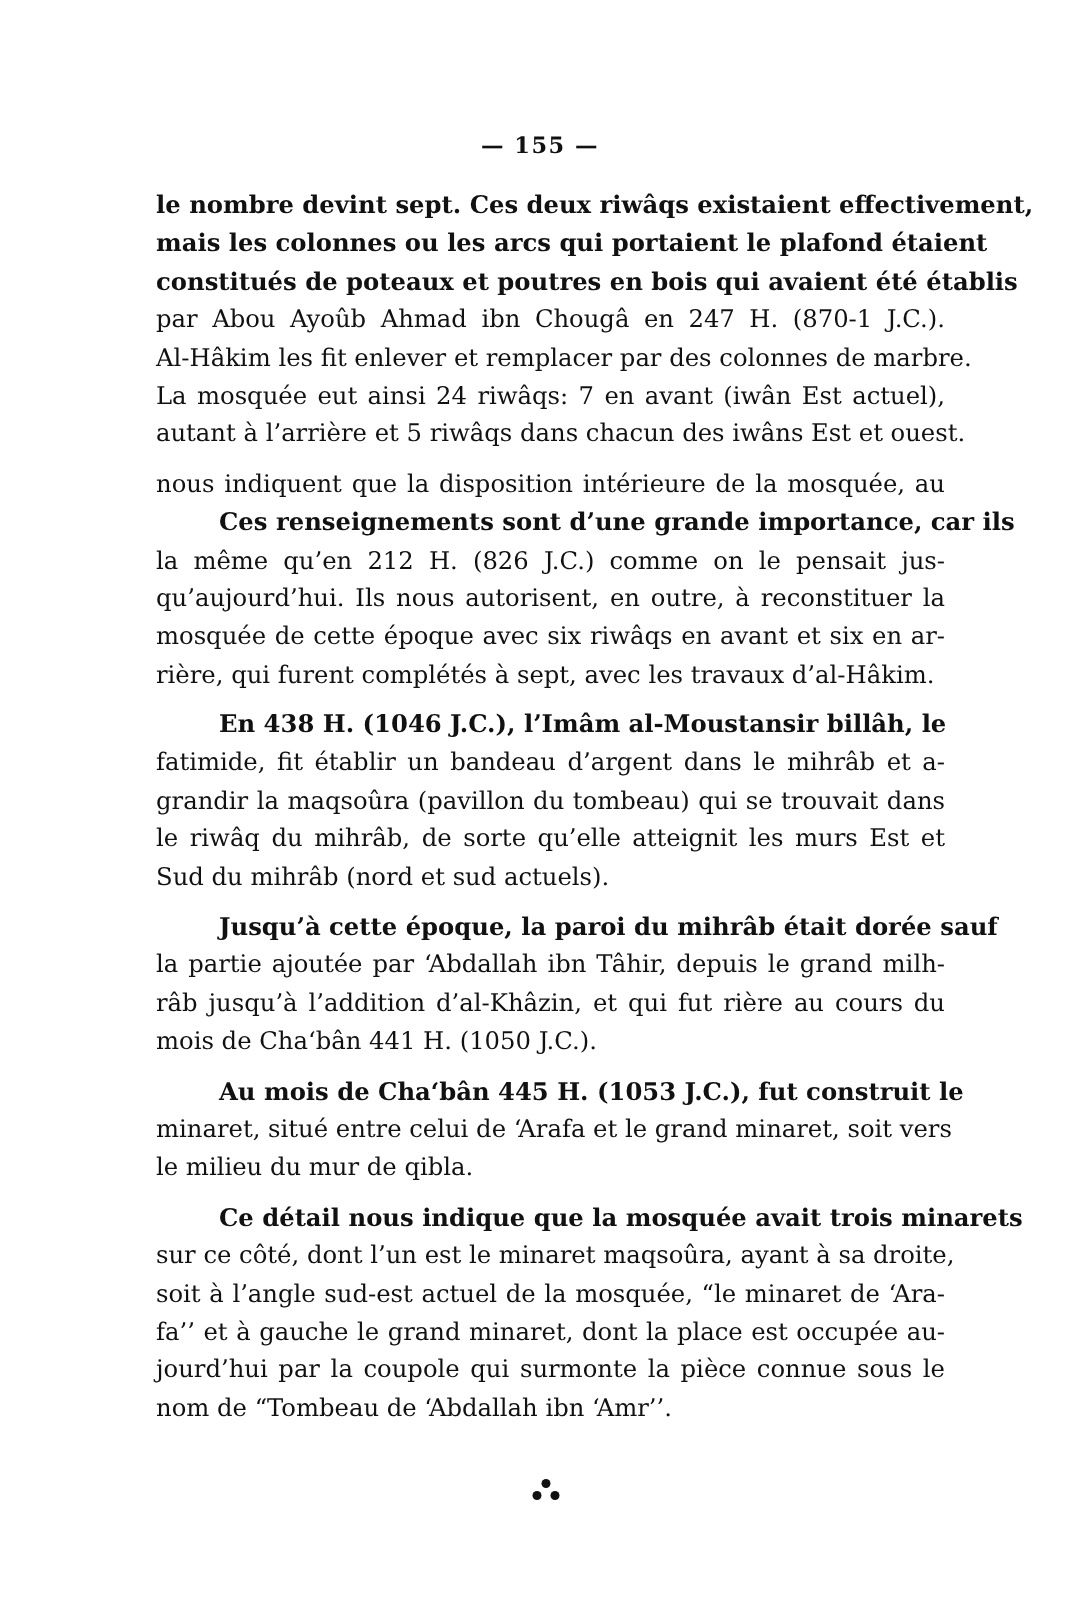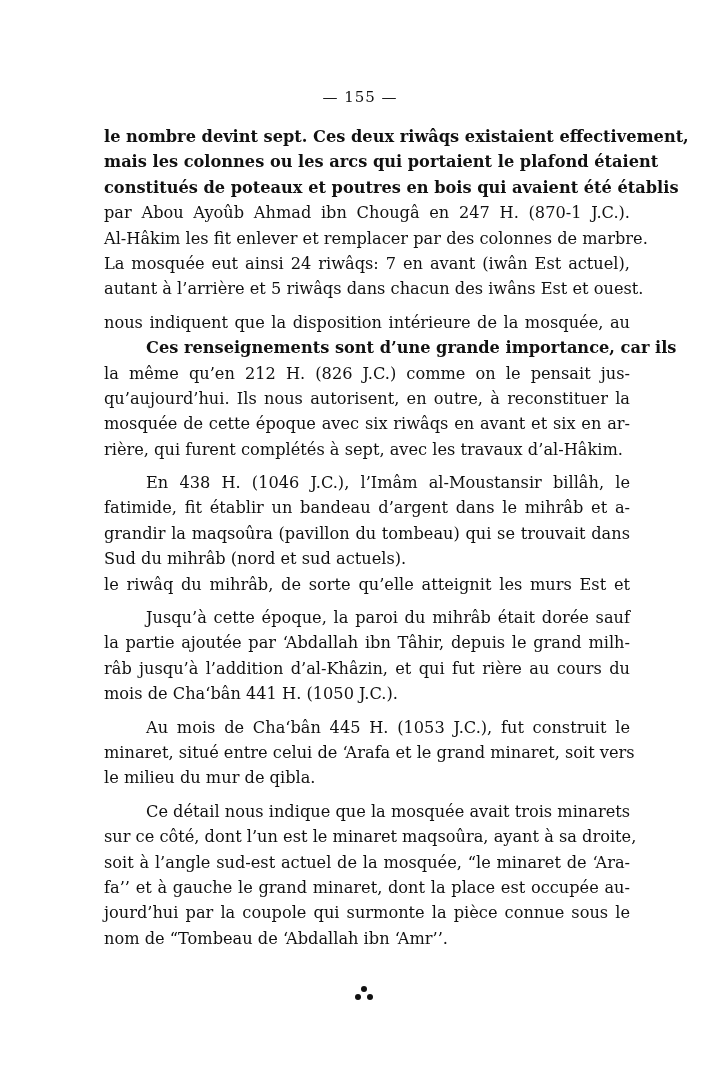--- a/index.html
+++ b/index.html
@@ -1,25 +1,25 @@
 <!DOCTYPE html>
 <html><head>
 <meta charset="utf-8">
 <style>
   html, body { margin: 0; padding: 0; background: #ffffff; }
   body { width: 720px; height: 1082px; position: relative; overflow: hidden;
          font-family: "DejaVu Serif", "Liberation Serif", serif; color: #111; }
   .page-number { position: absolute; top: 88px; left: 0; width: 720px; text-align: center;
-                 font-size: 15px; font-weight: normal; letter-spacing: 1px; }
+                 font-size: 15px; font-weight: bold; letter-spacing: 1px; }
   .body-text { position: absolute; top: 124px; left: 104px; width: 526px; }
   .para { margin: 0 0 8px 0; }
   .line { display: block; height: 25.4px; line-height: 25.4px; font-size: 16.2px;
           white-space: nowrap; text-align: justify; text-align-last: justify; overflow: visible; }
   .line.last { text-align-last: left; }
-  .line.indent { padding-left: 42px; }
+  .line.indent { padding-left: 42px; font-weight: bold; }
   .line.bold { font-weight: bold; }
   .ornament { position: absolute; top: 986px; left: 354px; width: 20px; height: 20px; }
   .dot { position: absolute; width: 6px; height: 6px; border-radius: 50%; background: #111; }
 </style>
 </head>
 <body>
 
 <div class="page-number">— 155 —</div>
 
 <div class="body-text" id="body-text">
@@ -37,22 +37,22 @@
       <span class="line indent bold">Ces renseignements sont d’une grande importance, car ils</span>
       <span class="line">la même qu’en 212 H. (826 J.C.) comme on le pensait jus-</span>
       <span class="line">qu’aujourd’hui. Ils nous autorisent, en outre, à reconstituer la</span>
       <span class="line">mosquée de cette époque avec six riwâqs en avant et six en ar-</span>
       <span class="line last">rière, qui furent complétés à sept, avec les travaux d’al-Hâkim.</span>
     </div>
     <div class="para">
       <span class="line indent">En 438 H. (1046 J.C.), l’Imâm al-Moustansir billâh, le</span>
       <span class="line">fatimide, fit établir un bandeau d’argent dans le mihrâb  et  a-</span>
       <span class="line">grandir la maqsoûra (pavillon du tombeau) qui se trouvait dans</span>
+      <span class="line">le riwâq du mihrâb, de sorte qu’elle atteignit les murs Est et</span>
       <span class="line last">Sud du mihrâb (nord et sud actuels).</span>
-      <span class="line">le riwâq du mihrâb, de sorte qu’elle atteignit les murs Est et</span>
     </div>
     <div class="para">
       <span class="line indent">Jusqu’à cette époque, la paroi du mihrâb était dorée sauf</span>
       <span class="line">la partie ajoutée par ‘Abdallah ibn Tâhir, depuis le grand milh-</span>
       <span class="line">râb jusqu’à l’addition d’al-Khâzin, et qui fut rière au cours du</span>
       <span class="line last">mois de Cha‘bân 441 H. (1050 J.C.).</span>
     </div>
     <div class="para">
       <span class="line indent">Au mois de Cha‘bân 445 H. (1053 J.C.), fut construit le</span>
       <span class="line">minaret, situé entre celui de ‘Arafa et le grand minaret, soit vers</span>

